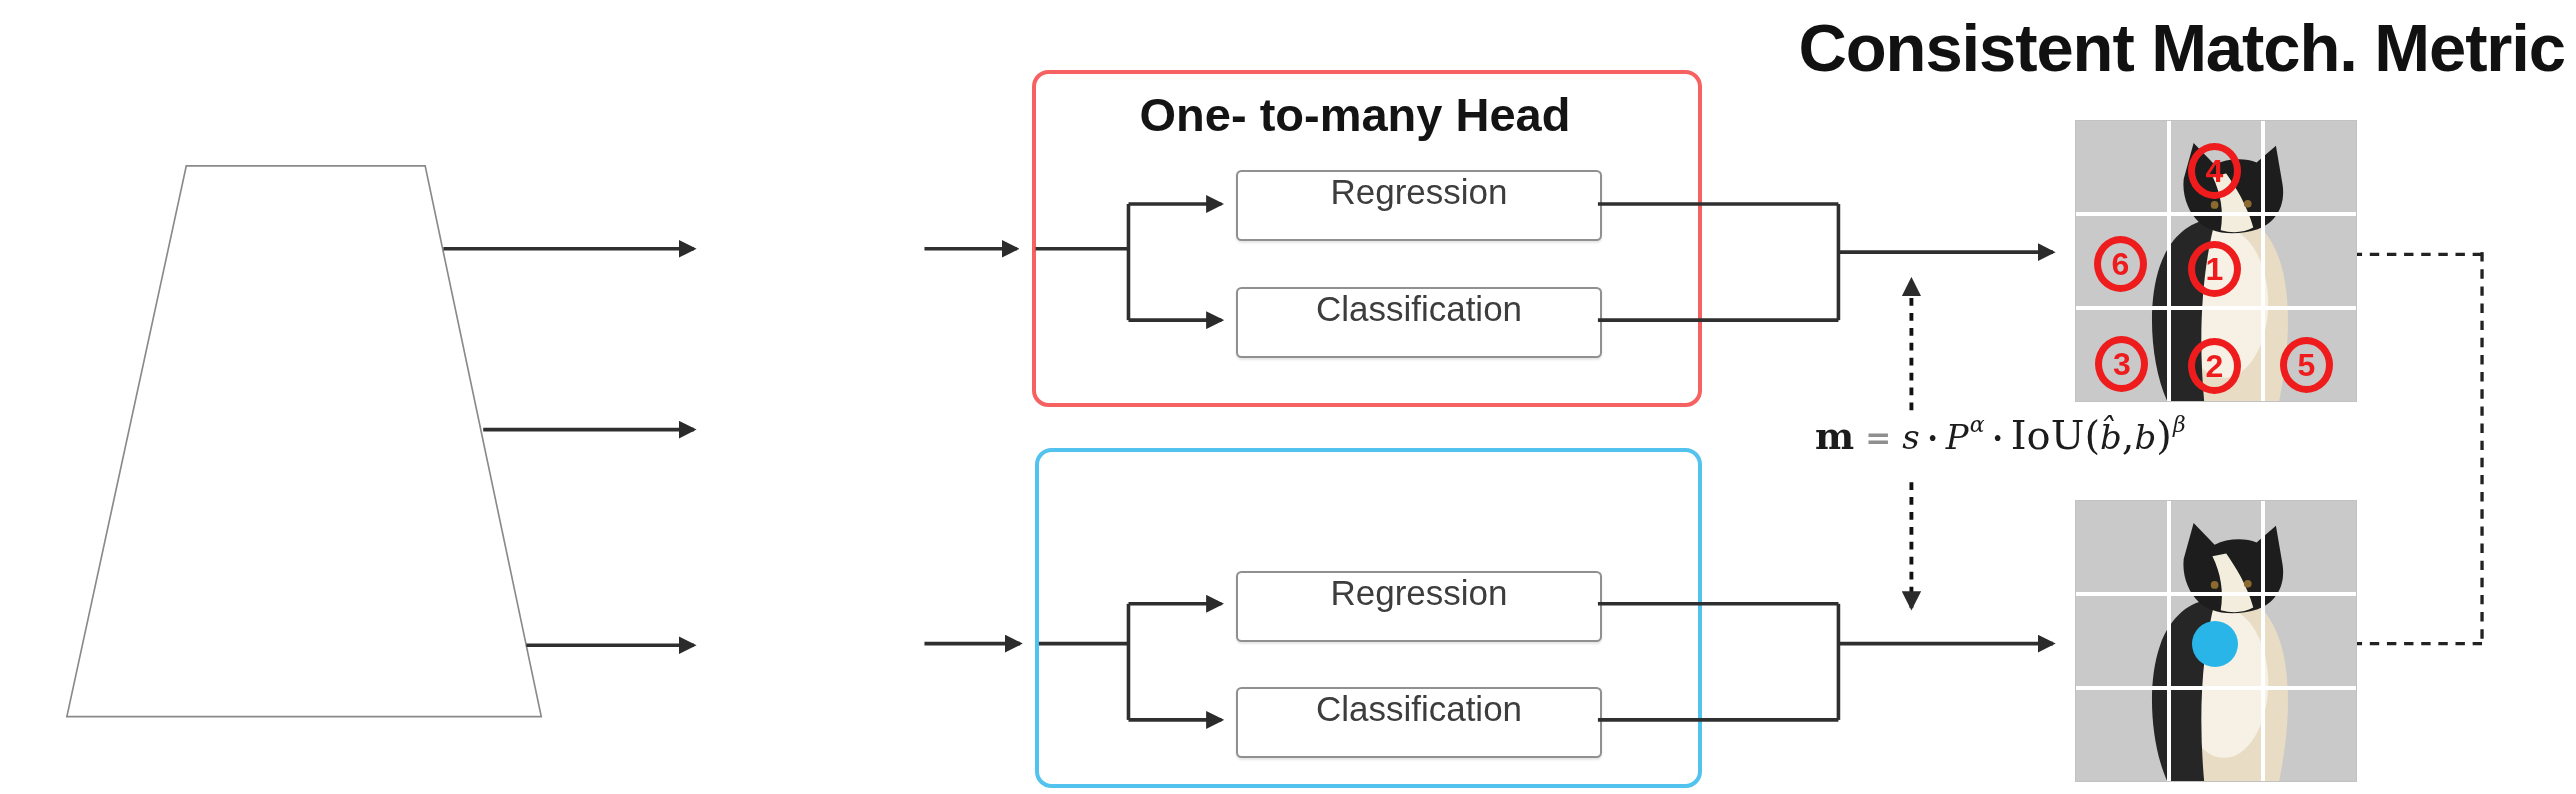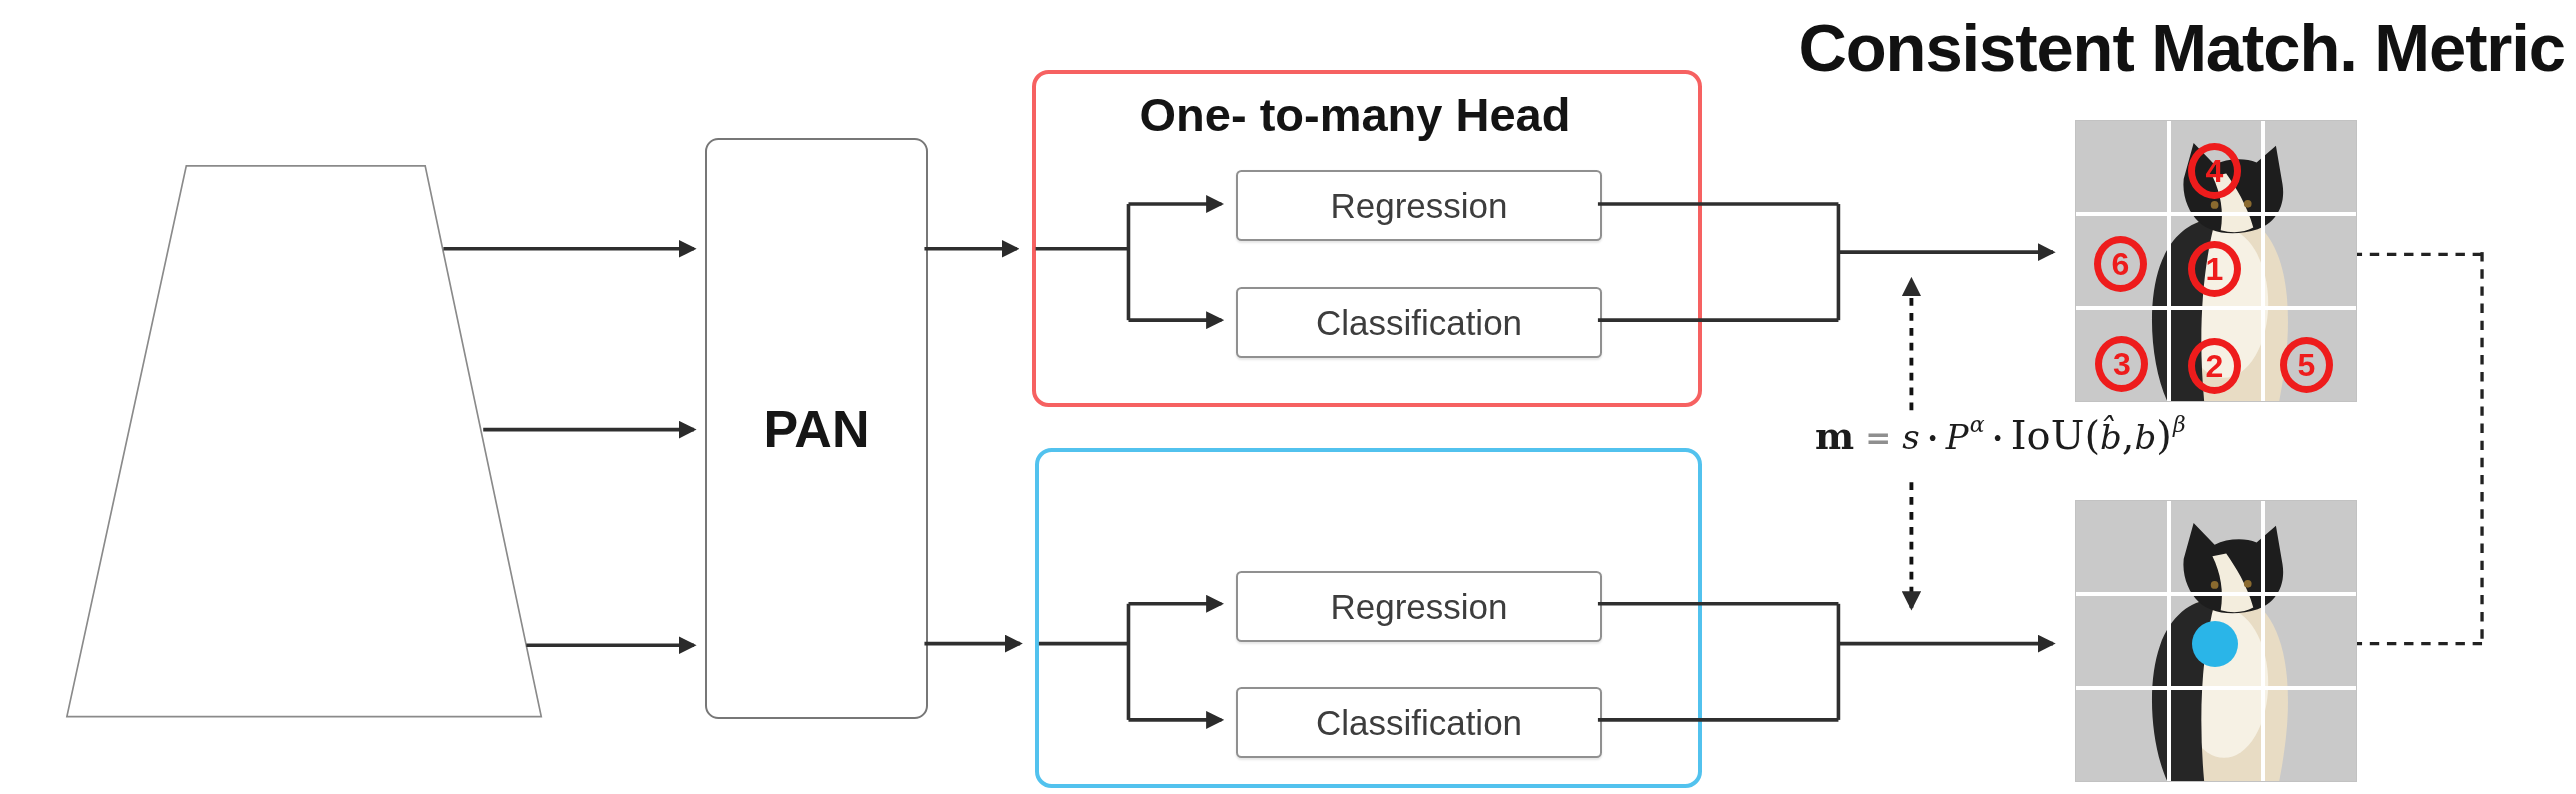--- a/index.html
+++ b/index.html
@@ -18,21 +18,21 @@
            display:flex;align-items:center;justify-content:center;z-index:1;}
   .pan-label{font-size:52px;font-weight:bold;color:#161616;}
   
   .head-box{border-radius:16.6px;background:#ffffff;z-index:1;}
   .o2m-box{left:1032px;top:70px;width:662px;height:329px;border:4.4px solid #f66161;}
   .o2o-box{left:1035px;top:448px;width:659px;height:332px;border:4.4px solid #52c2ee;}
   .head-title{width:658px;text-align:center;font-size:47px;font-weight:bold;color:#141414;z-index:2;white-space:nowrap;}
   .o2m-title{left:1026px;top:87px;}
   .o2o-title{left:1035px;top:468px;}
   .sub-box{width:362px;height:67px;border:2.2px solid #909090;border-radius:5.5px;background:#fff;
-           display:flex;align-items:center;justify-content:center;z-index:2;
+           display:flex;align-items:flex-start;justify-content:center;z-index:2;
            box-shadow:0 1.7px 2.2px rgba(0,0,0,0.10);}
   .sub-box span{font-size:35px;color:#3d3d3d;}
   .o2m-reg{left:1236px;top:170px;}
   .o2m-cls{left:1236px;top:287px;}
   .o2o-reg{left:1236px;top:571px;}
   .o2o-cls{left:1236px;top:687px;}
   
   .formula{left:1815px;top:412px;height:72px;display:flex;align-items:baseline;z-index:6;
            font-family:"DejaVu Serif",serif;color:#1c1c1c;white-space:nowrap;}
   .formula .fm{font-size:37px;font-weight:bold;}
@@ -125,23 +125,20 @@
 
     <g stroke="#222222" stroke-width="6" fill="none" stroke-dasharray="17 14">
       <path d="M4488,460 L4140,460" marker-end="url(#ah)"></path>
       <path d="M4488,456 L4488,1168"></path>
       <path d="M4488,1164 L4137,1164" marker-end="url(#ah)"></path>
     </g>
   </svg>
 
   <div class="abs backbone-label">Backbone</div>
 
-  <div class="abs pan-box">
-    <span class="pan-label">PAN</span>
-  </div>
 
   <div class="abs head-box o2m-box"></div>
   <div class="abs head-title o2m-title">One- to-many Head</div>
   <div class="abs sub-box o2m-reg">
     <span>Regression</span>
   </div>
   <div class="abs sub-box o2m-cls">
     <span>Classification</span>
   </div>
 

